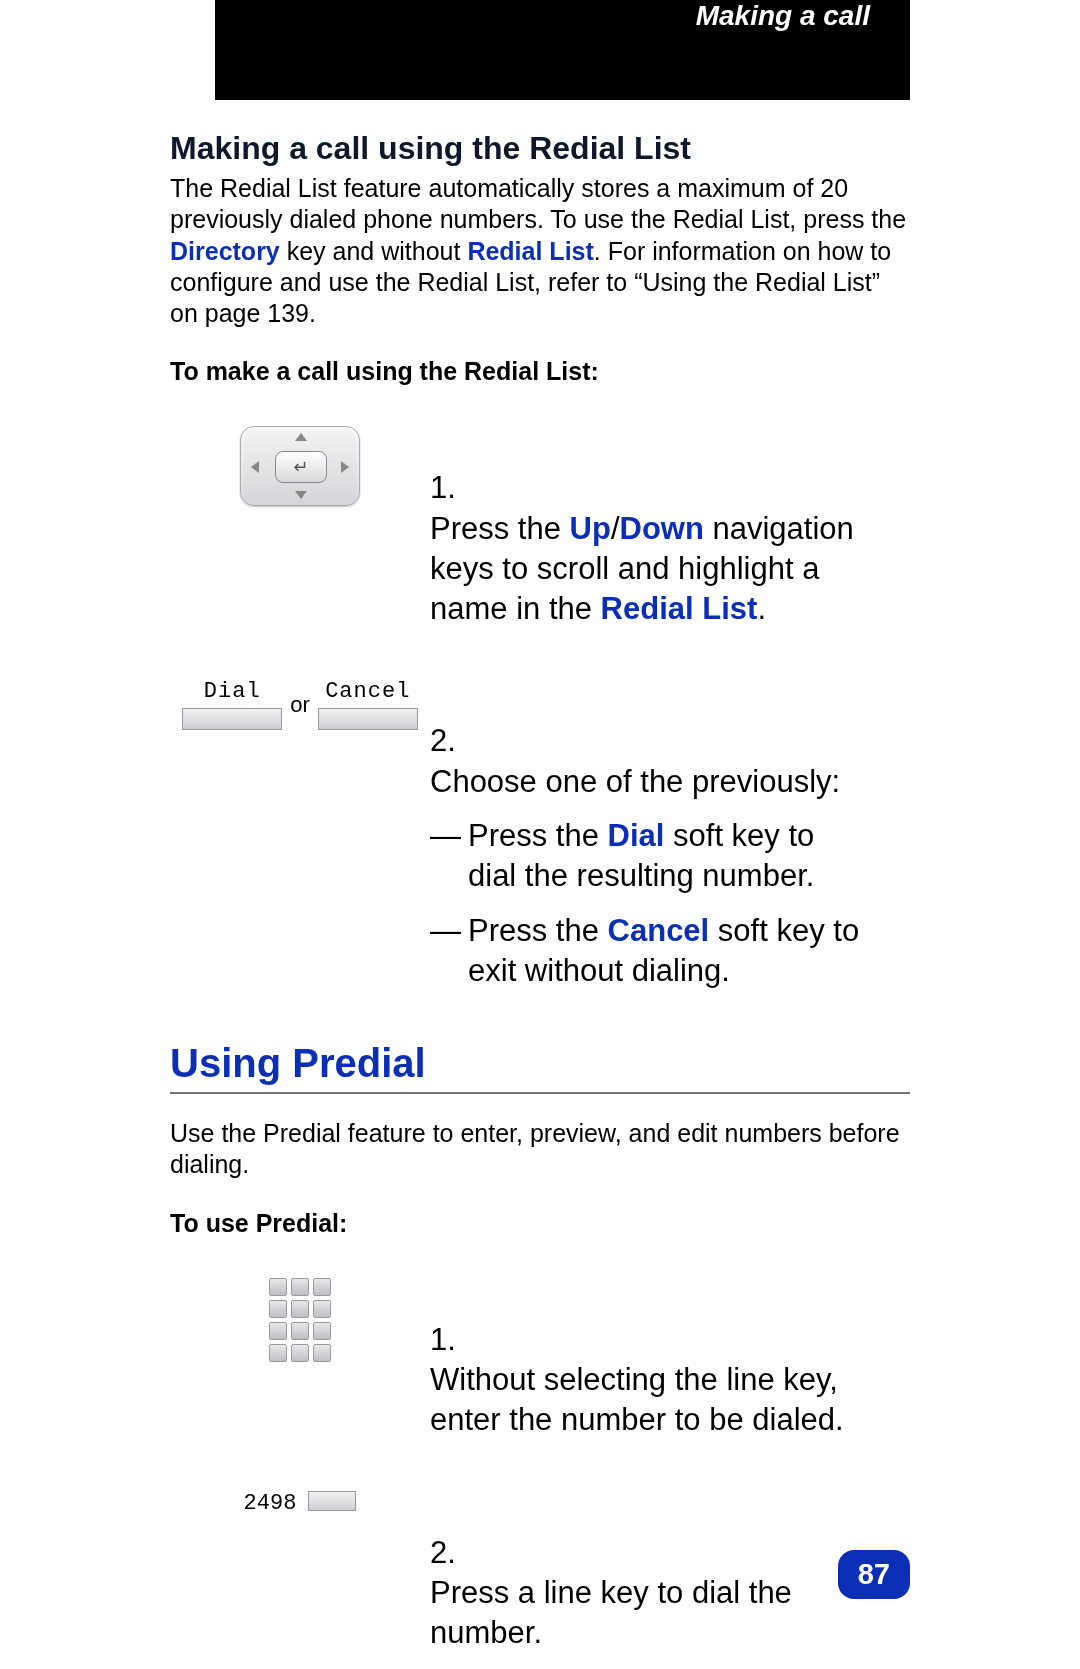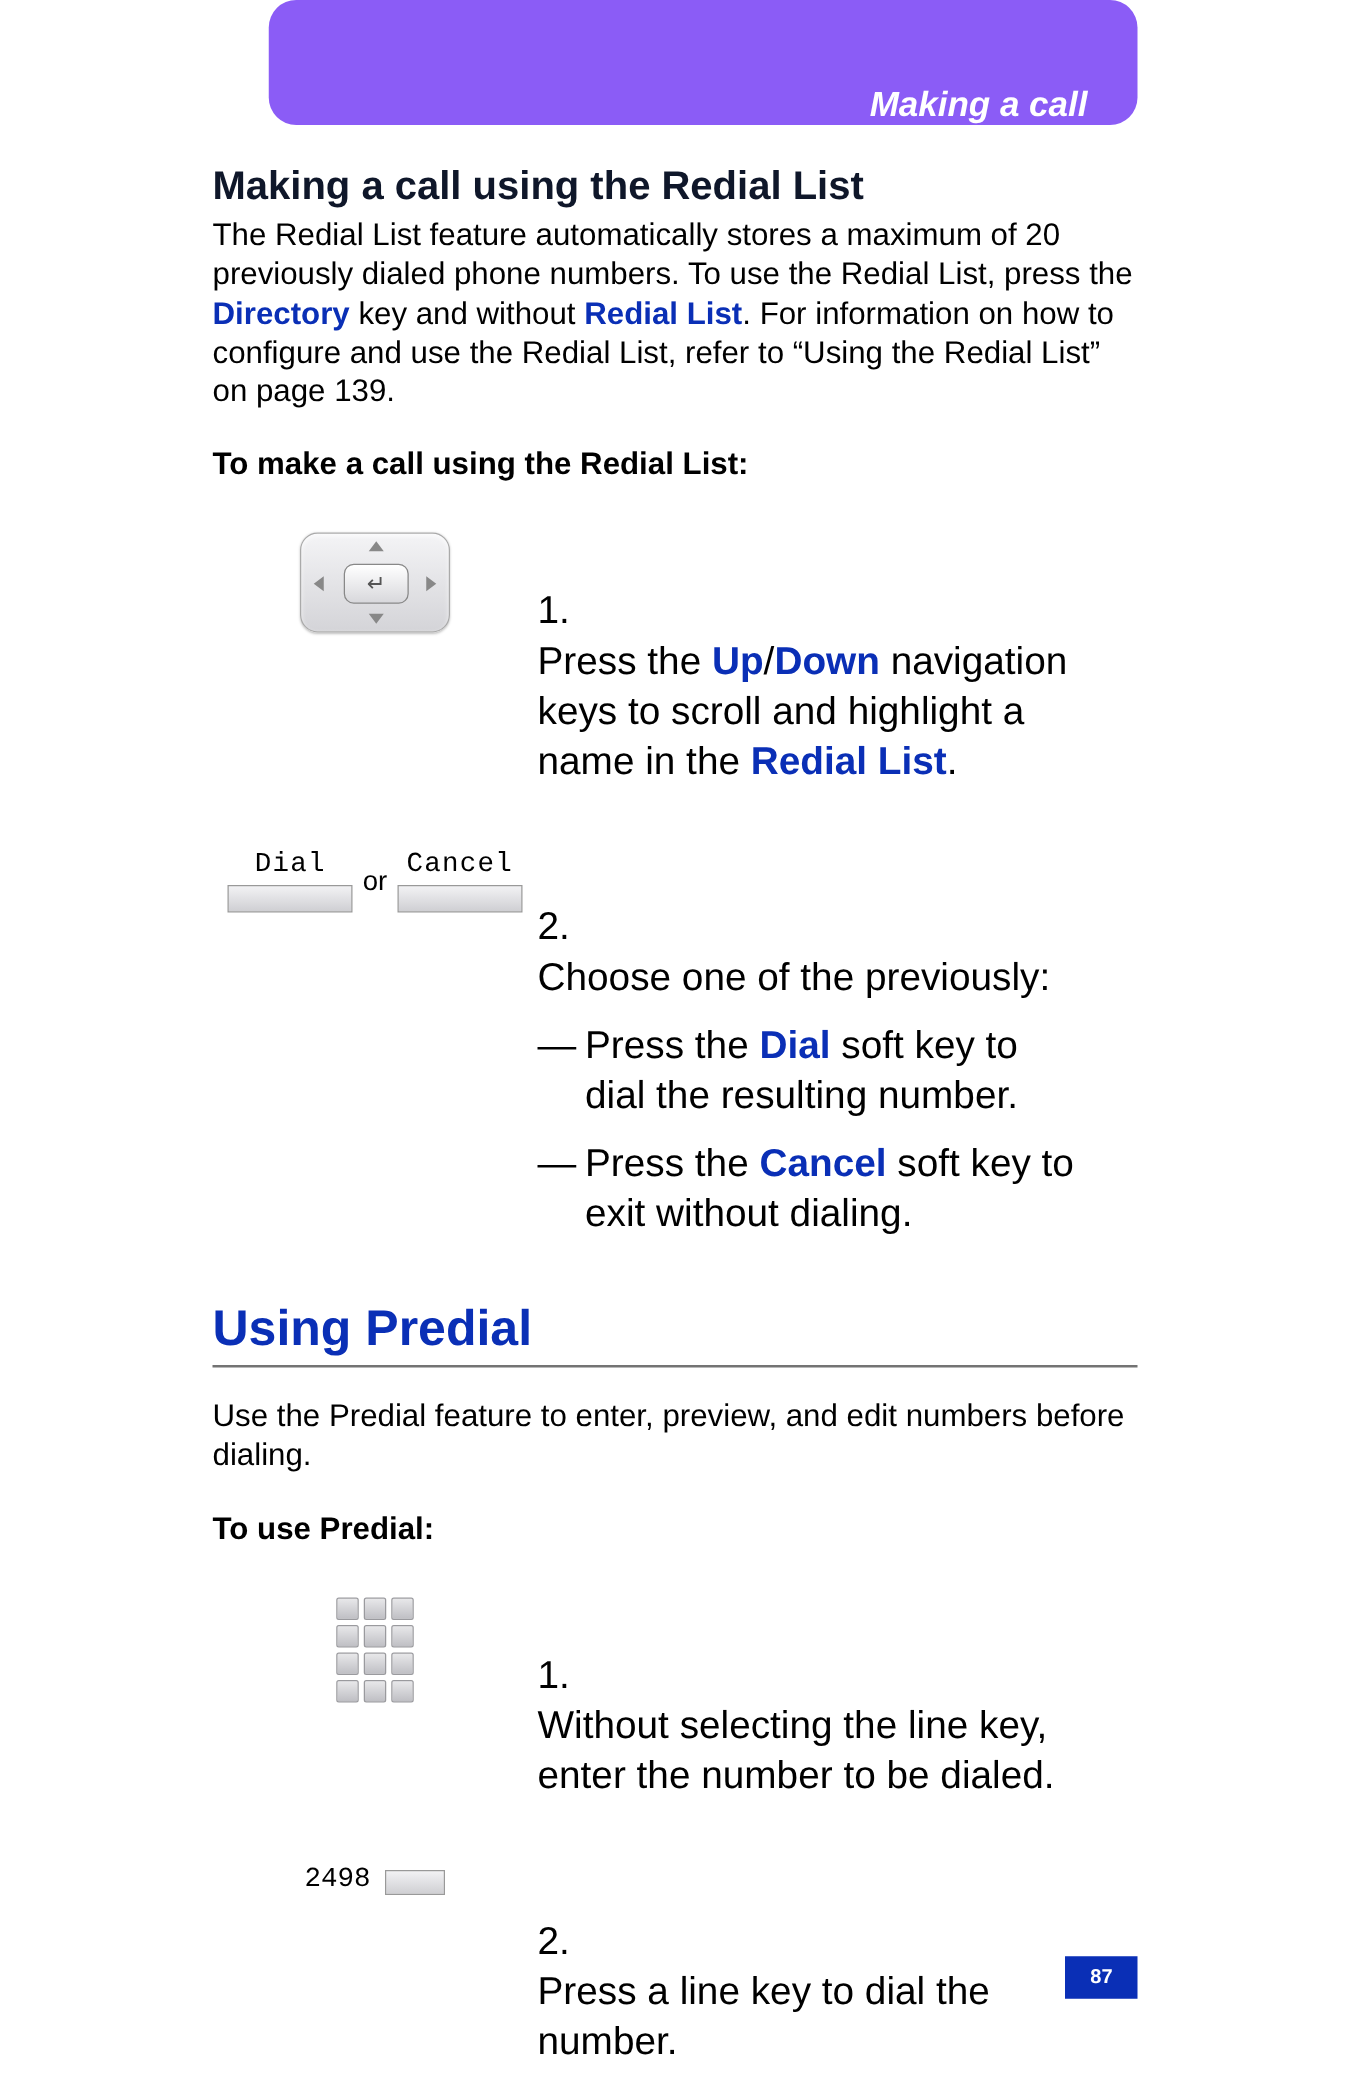--- a/index.html
+++ b/index.html
@@ -10,26 +10,25 @@
     width: 1080px;
     height: 1669px;
     position: relative;
   }
   .header-bar {
     position: absolute;
     top: 0;
     left: 215px;
     width: 695px;
     height: 100px;
-    background: #8b5cf6;
+    background: #000000;
     display: flex;
-    align-items: flex-end;
+    align-items: flex-start;
     justify-content: flex-end;
     padding-right: 40px;
-    border-radius: 22px;
   }
   .header-bar span {
     color: #fff;
     font-weight: bold;
     font-style: italic;
     font-size: 28px;
   }
   .content {
     position: absolute;
     top: 120px;
@@ -125,32 +124,33 @@
   
   .softkey-group { display:flex; align-items:center; gap:8px; font-family: "Courier New", monospace; }
   .softkey { text-align:center; }
   .softkey .label { font-size:22px; font-family: "Courier New", monospace; letter-spacing:1px; margin-bottom:4px;}
   .softkey .btn { width:100px; height:22px; background:linear-gradient(#f2f2f4,#cfcfd3); border:1px solid #999;}
   .or-text { font-size:22px; font-family: Arial; }
   
   .keypad { display:grid; grid-template-columns: repeat(3, 18px); grid-template-rows: repeat(4, 18px); gap:4px;}
   .keypad .key { background: linear-gradient(#e8e8ea,#bfbfc4); border:1px solid #9a9a9e; border-radius:2px;}
   
-  .linekey-group { display:flex; align-items:flex-end; gap:12px; font-family:"Courier New", monospace; font-size:22px;}
+  .linekey-group { display:flex; align-items:flex-start; gap:12px; font-family:"Courier New", monospace; font-size:22px;}
   .linekey { width:48px; height:20px; background:linear-gradient(#f2f2f4,#cfcfd3); border:1px solid #999;}
   
   .footer-badge {
     position: absolute;
     bottom: 70px;
     right: 170px;
     background: #0a2fb6;
     color: #fff;
     font-weight: bold;
-    font-size: 16px;
+    font-size: 29px;
     padding: 8px 20px;
+    border-radius: 16px;
   }
 </style>
 </head>
 <body>
 
 <div class="header-bar">
   <span>Making a call</span>
 </div>
 
 <div class="content">

